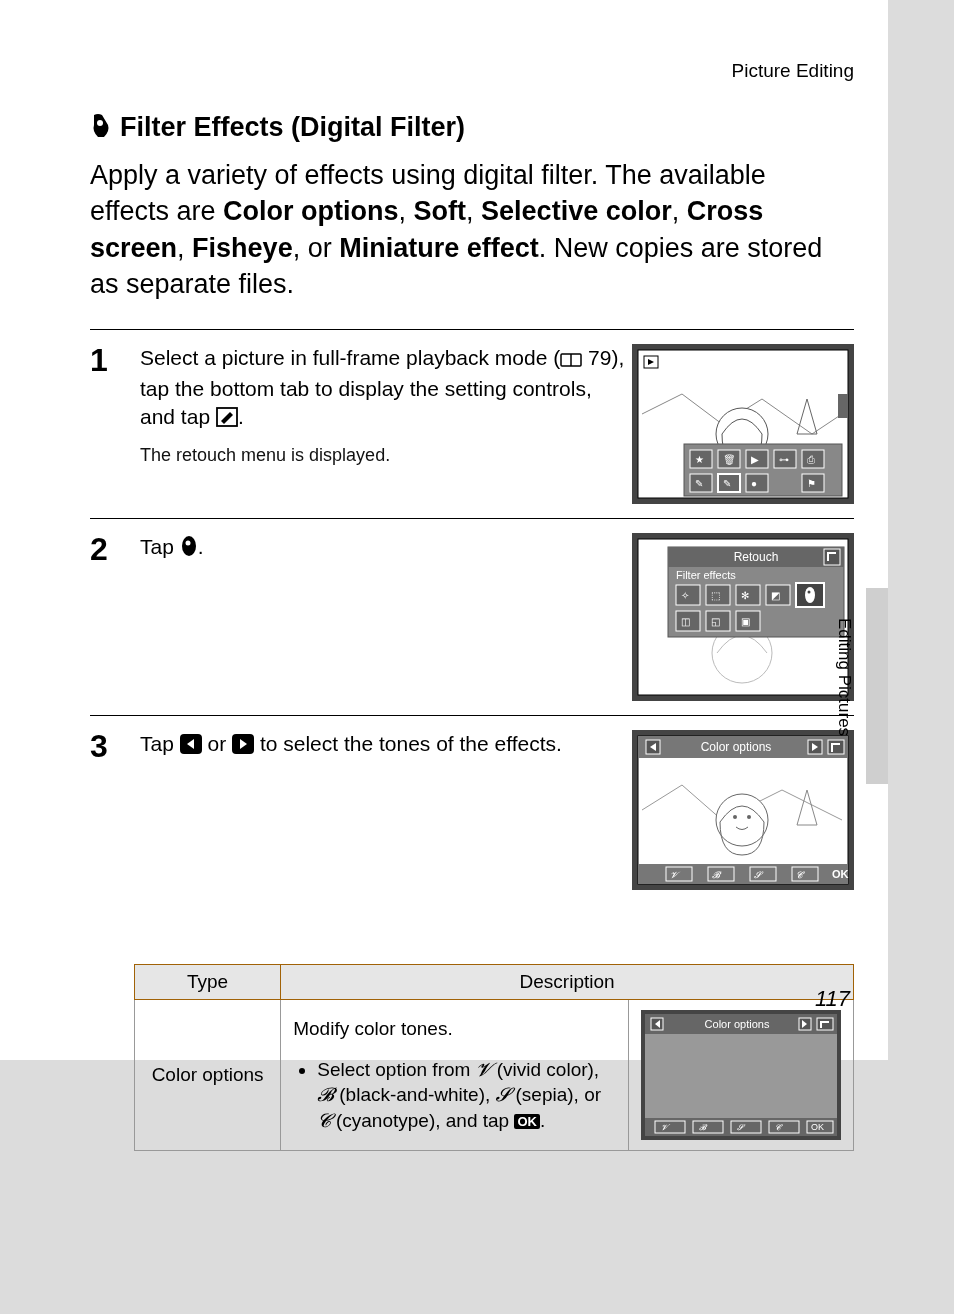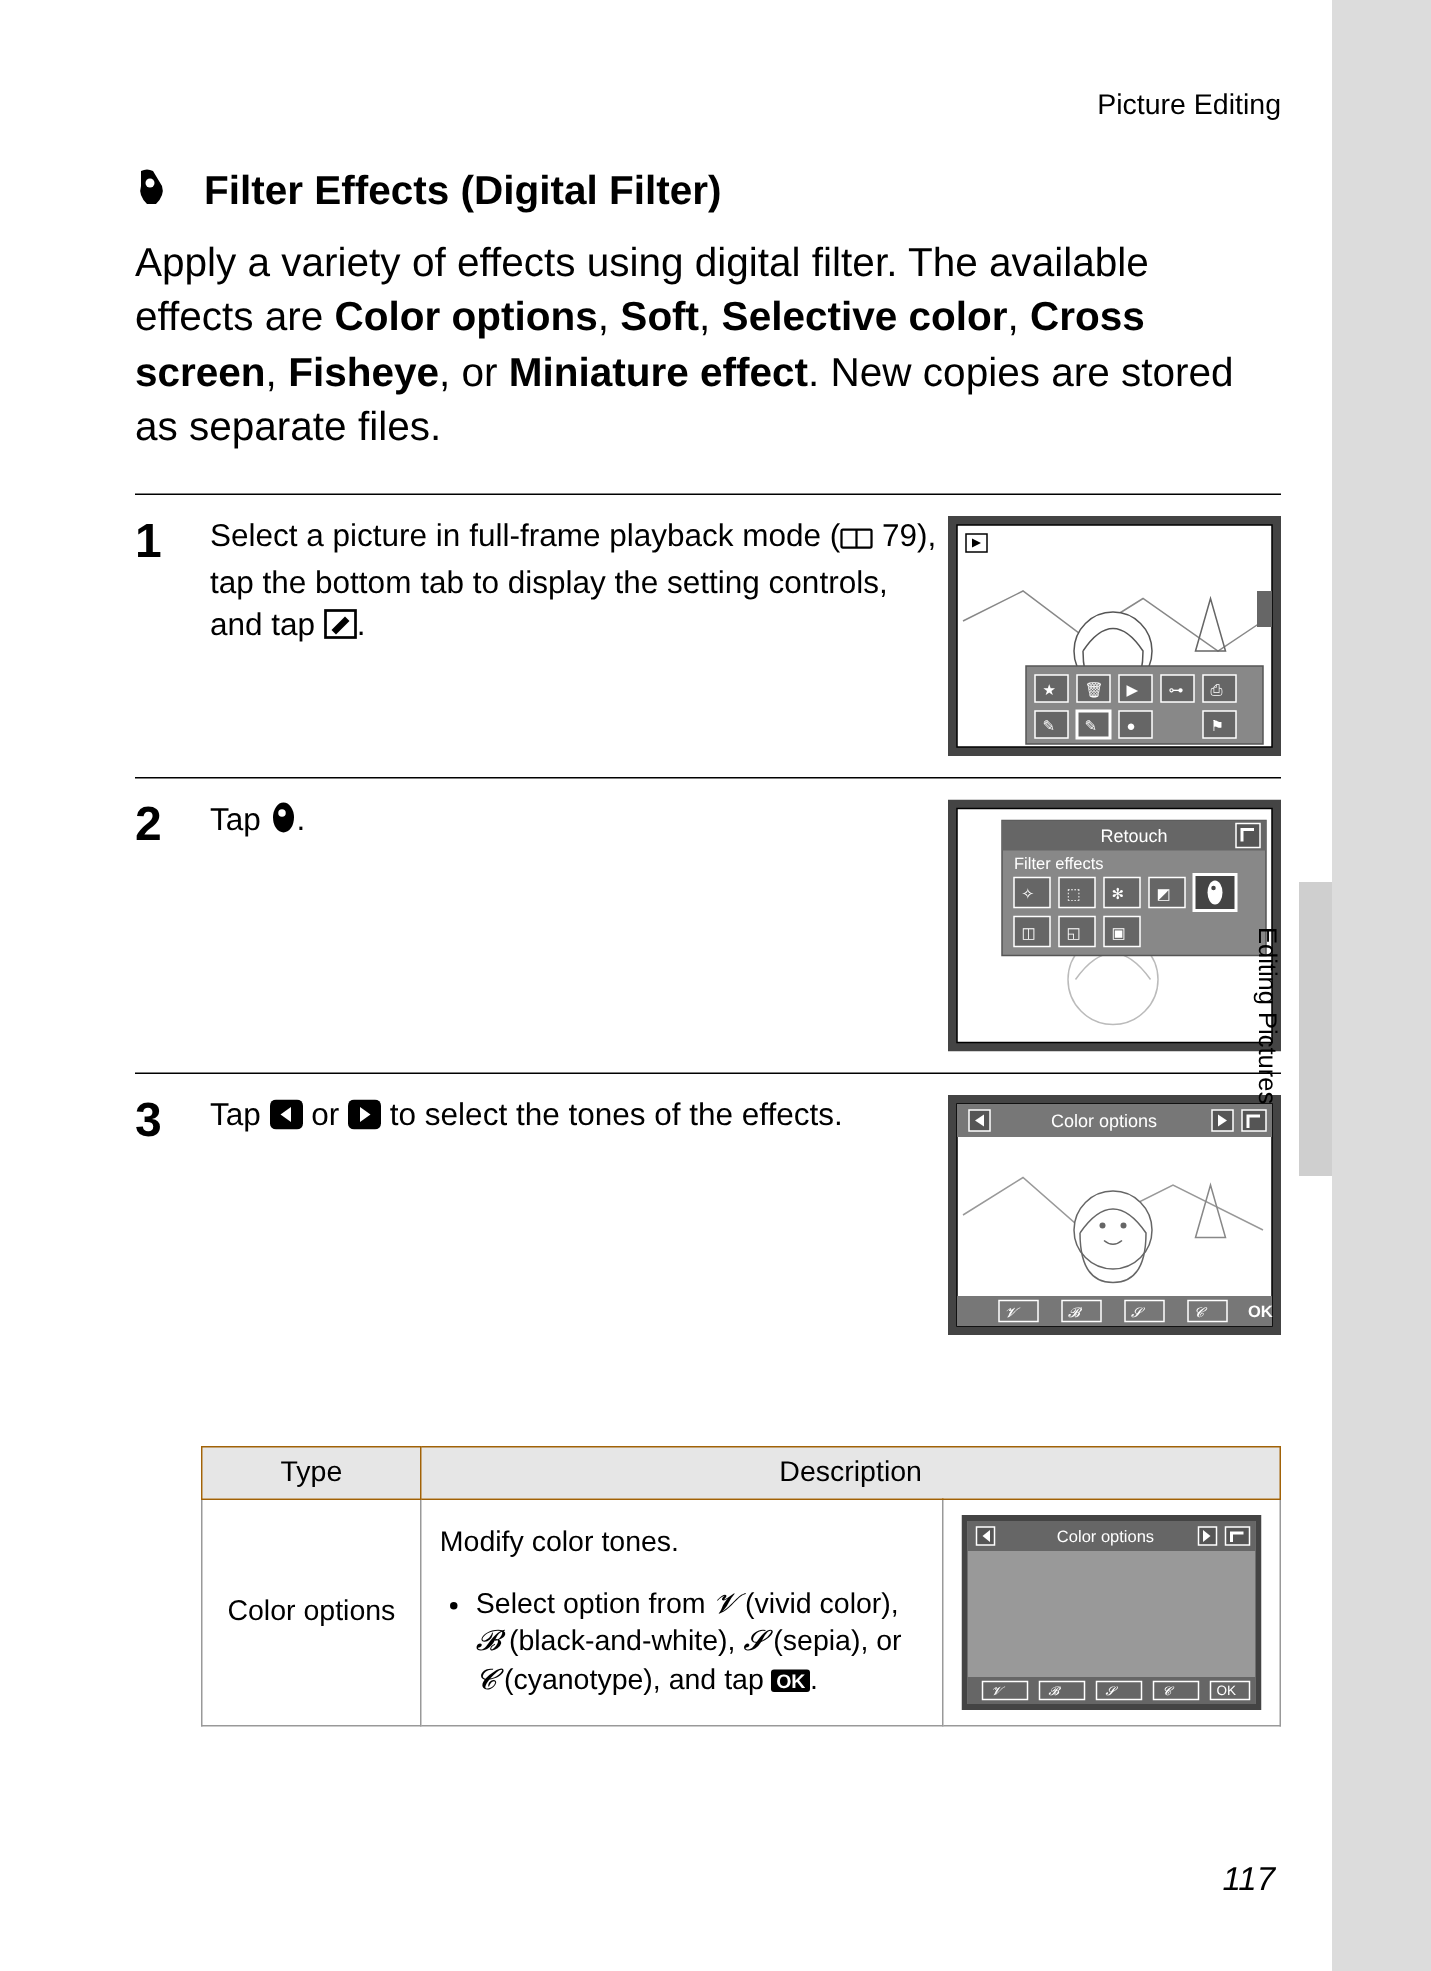--- a/index.html
+++ b/index.html
@@ -8,34 +8,34 @@
     background: #dcdcdc;
     width: 954px;
     height: 1314px;
     position: relative;
     color: #000;
   }
   .page {
     position: absolute;
     left: 0; top: 0;
     width: 888px;
-    height: 1314px;
+    height: 1060px;
     background: #fff;
     padding: 60px 0 0 90px;
   }
   .header-right {
     text-align: right;
     font-size: 19px;
     padding-right: 34px;
     margin-bottom: 30px;
   }
   .title-row {
     display: flex;
     align-items: center;
-    gap: 24px;
+    gap: 8px;
     margin-bottom: 14px;
   }
   .title-row h2 {
     font-size: 27px;
     font-weight: bold;
   }
   .intro {
     font-size: 27px;
     line-height: 1.35;
     padding-right: 60px;
@@ -136,20 +136,21 @@
     <div class="step-num">1</div>
     <div class="step-body">
       <div class="step-text">
         <span>Select a picture in full-frame playback mode (</span><span class="inline-icon"><svg width="22" height="16">
               <rect x="1" y="2" width="20" height="12" rx="1" fill="none" stroke="#000" stroke-width="1.5"></rect>
               <line x1="11" y1="2" x2="11" y2="14" stroke="#000" stroke-width="1.5"></line>
             </svg></span>&nbsp;<span>79</span><span>), tap the bottom tab to display the setting controls, and tap </span><span class="inline-icon"><svg width="22" height="20">
               <rect x="1" y="1" width="20" height="18" fill="none" stroke="#000" stroke-width="1.8"></rect>
               <path d="M5 14 L14 5 L17 8 L8 17 Z" fill="#000"></path>
             </svg></span><span>.</span>
+        <div class="step-sub">The retouch menu is displayed.</div>
       </div>
       <div class="illus">
         <svg width="222" height="160" viewBox="0 0 222 160">
           <rect x="0" y="0" width="222" height="160" fill="#444"></rect>
           <rect x="6" y="6" width="210" height="148" fill="#fff" stroke="#000"></rect>
 
           <rect x="12" y="12" width="14" height="12" fill="none" stroke="#000"></rect>
             <polygon points="16,15 22,18 16,21" fill="#000"></polygon>
 
           <polyline points="10,70 50,50 90,80 130,55 180,90 210,70" fill="none" stroke="#888"></polyline>

